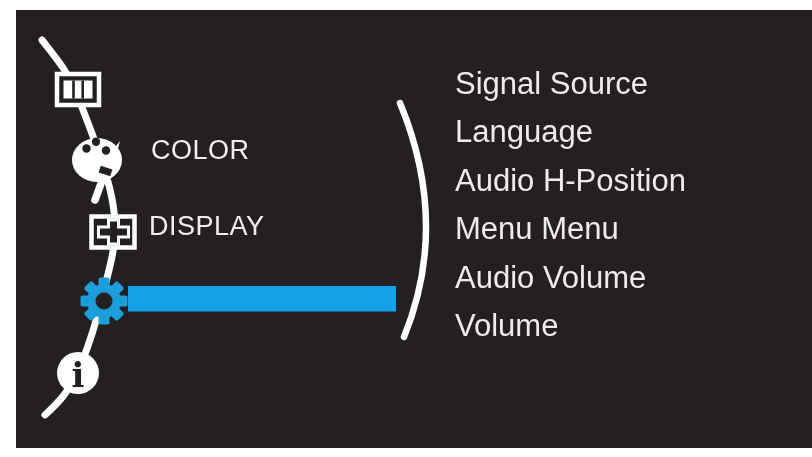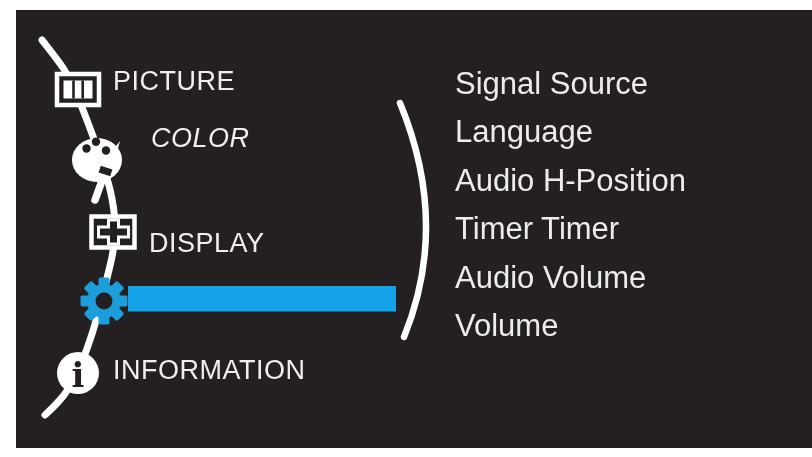--- a/index.html
+++ b/index.html
@@ -92,31 +92,29 @@
       </g>
       <circle cx="88" cy="291" r="8.5" fill="#242021"></circle>
     </g>
 
     <g>
       <circle cx="62" cy="363" r="21" fill="#FFFFFF"></circle>
       <text x="62" y="377" text-anchor="middle" fill="#242021" font-family="DejaVu Serif, serif" font-size="34" font-weight="bold">i</text>
     </g>
   </svg>
 
-  <div class="side-label" style="left:97px;top:58px;">PICTURE</div>
 
-  <div class="side-label" style="left:135px;top:115px;font-style:italic;">COLOR</div>
+  <div class="side-label" style="left:135px;top:127px;">COLOR</div>
 
-  <div class="side-label" style="left:133px;top:220px;text-align:center;">DISPLAY</div>
+  <div class="side-label" style="left:133px;top:203px;text-align:center;">DISPLAY</div>
 
 
-  <div class="side-label" style="left:97px;top:347px;">INFORMATION</div>
 
   <div class="submenu">
     <div class="submenu-item">Signal Source</div>
     <div class="submenu-item">Language</div>
     <div class="submenu-item">Audio H-Position</div>
-    <div class="submenu-item">Timer Timer</div>
+    <div class="submenu-item">Menu Menu</div>
     <div class="submenu-item">Audio Volume</div>
     <div class="submenu-item">Volume</div>
   </div>
 
 </div>
 
 </body></html>

